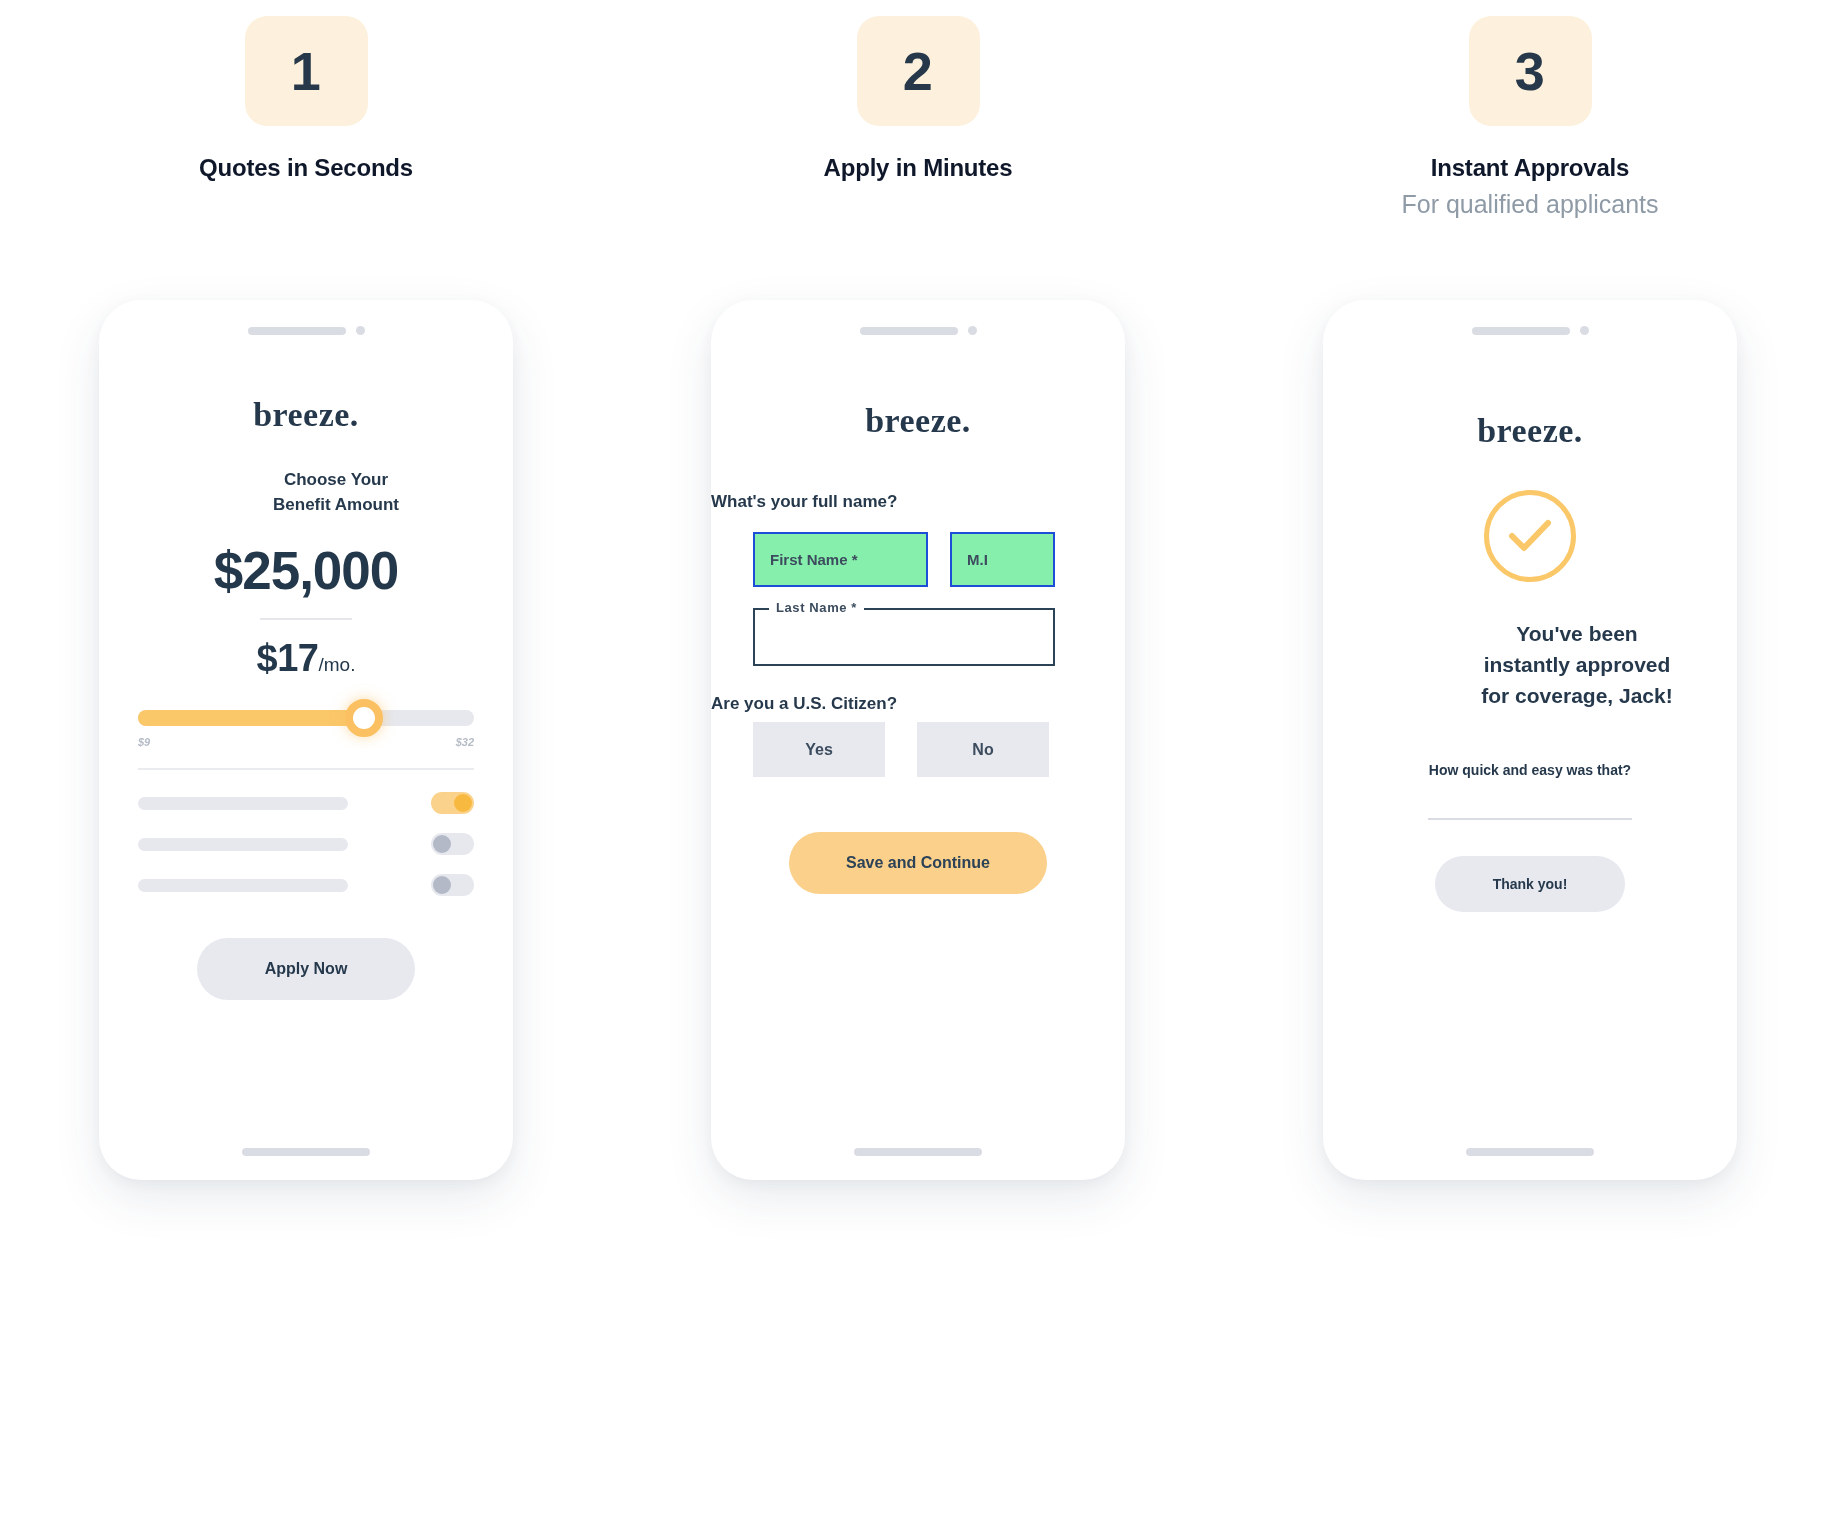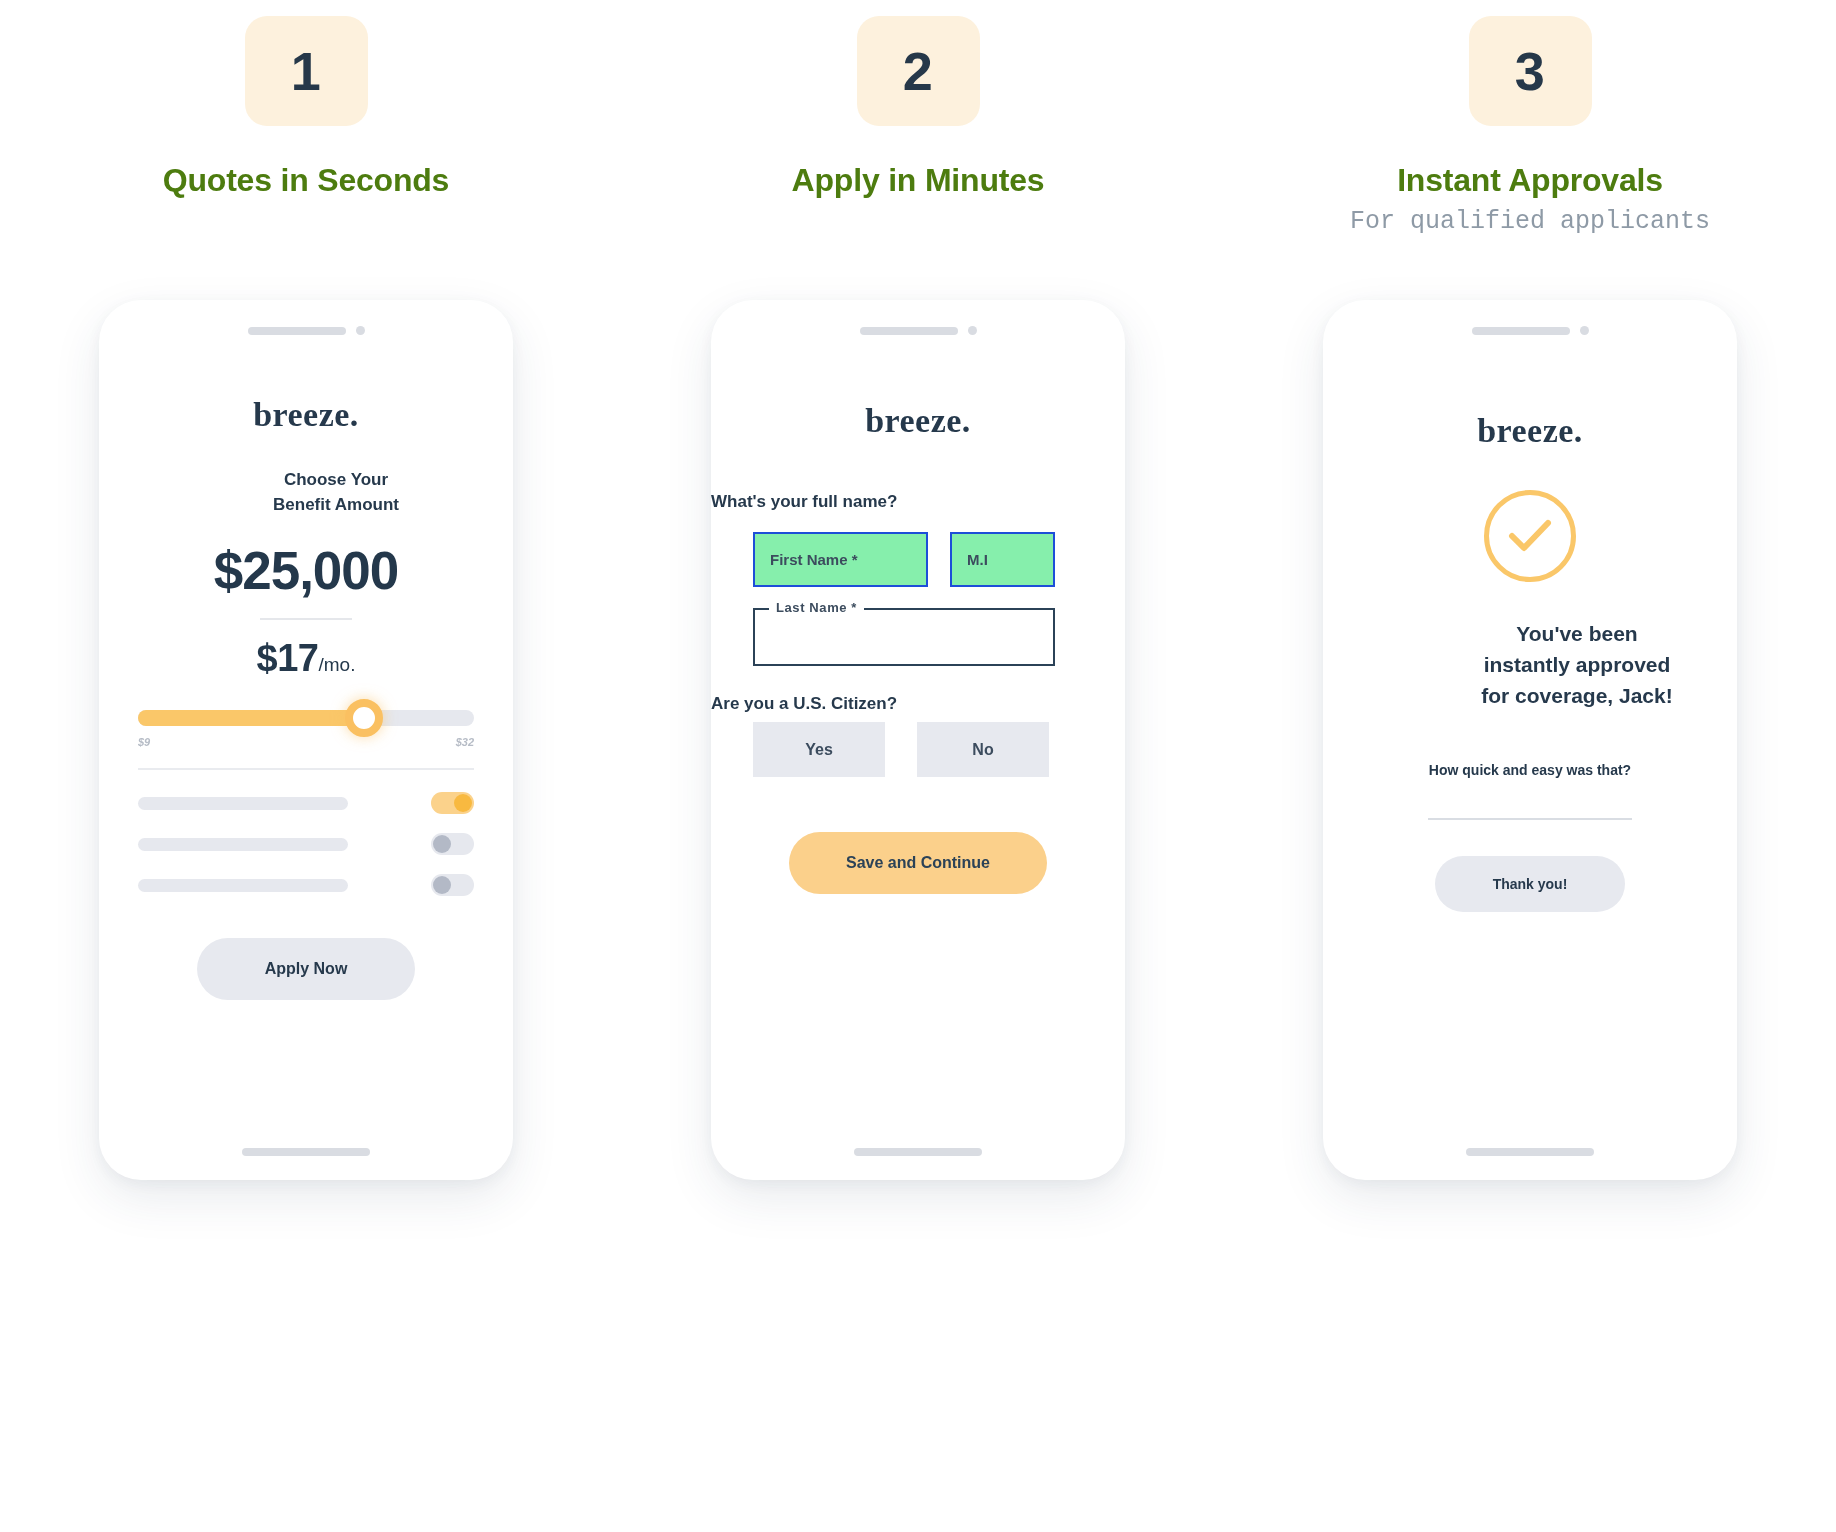--- a/index.html
+++ b/index.html
@@ -45,36 +45,35 @@
     border-radius: 22px;
     display: flex;
     align-items: center;
     justify-content: center;
     font-size: 54px;
     font-weight: 700;
     color: #263849;
     letter-spacing: 0.5px;
   }
   .step-title {
-    margin-top: 36px;
-    font-size: 32px;
-    font-weight: 700;
-    color: #4d7c0f;
+    margin-top: 28px;
+    font-size: 24px;
+    font-weight: 700;
+    color: #0f172a;
     letter-spacing: -0.2px;
     text-align: center;
     white-space: nowrap;
   }
   .step-sub {
     margin-top: 8px;
     font-size: 25px;
     font-weight: 400;
     color: #8e9aa6;
     text-align: center;
     white-space: nowrap;
-    font-family: Liberation Mono, monospace;
   }
   .step-sub.hidden { visibility: hidden; }
 
   
   .phones-row {
     position: absolute;
     top: 300px;
     left: 0;
     width: 1836px;
     height: 900px;

